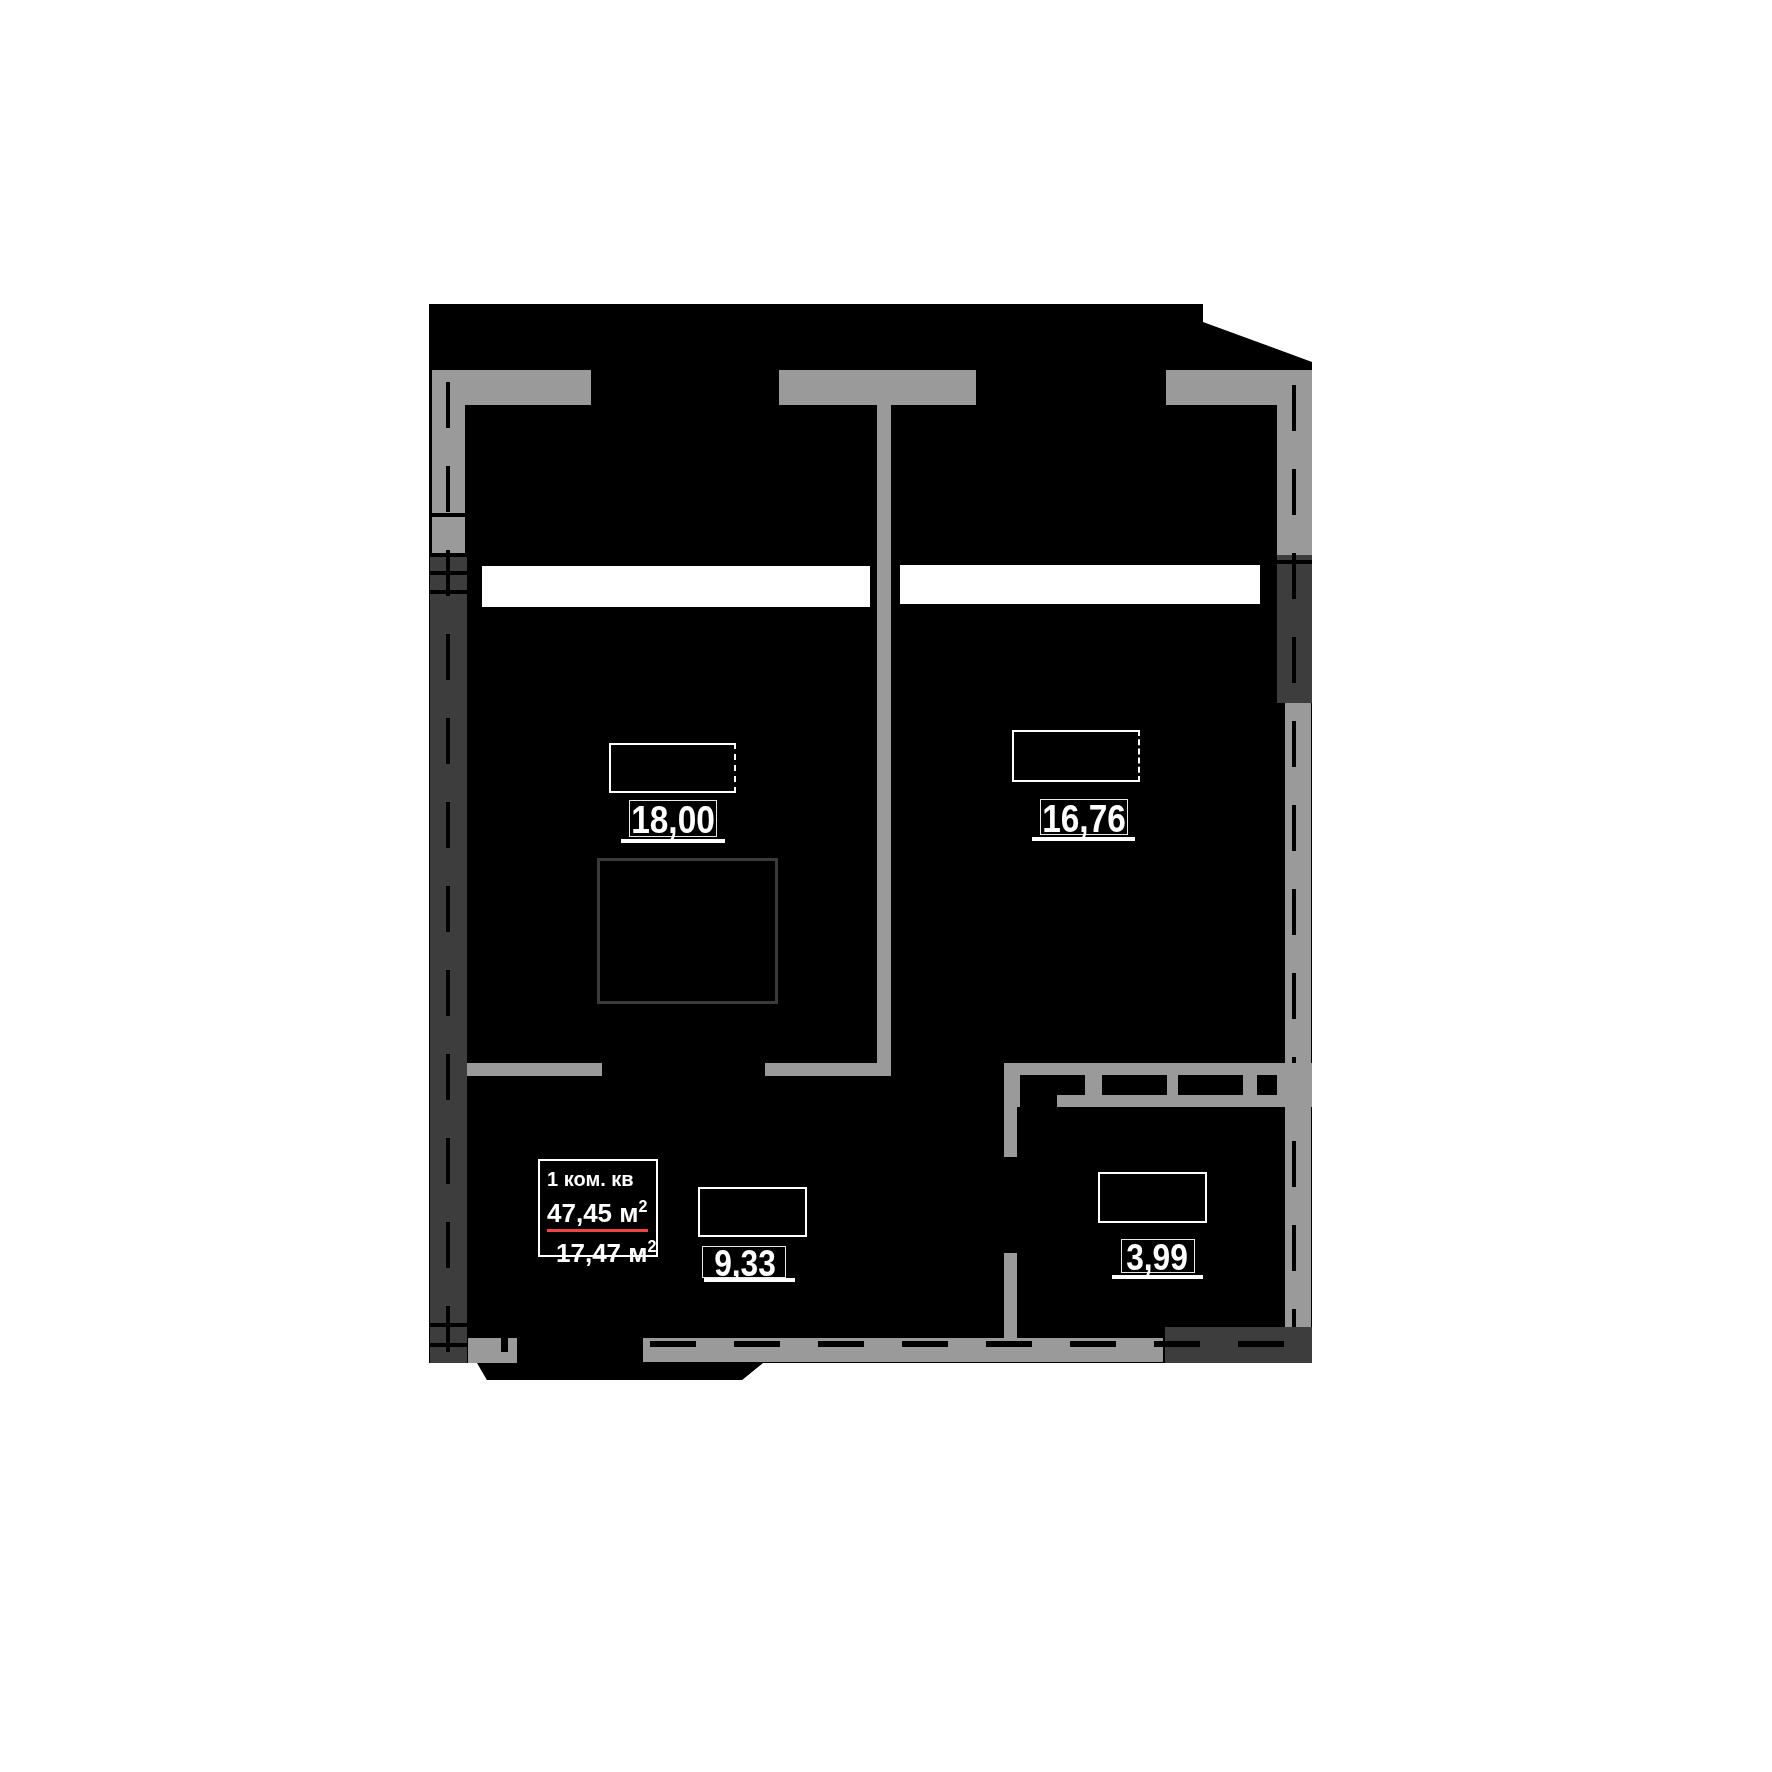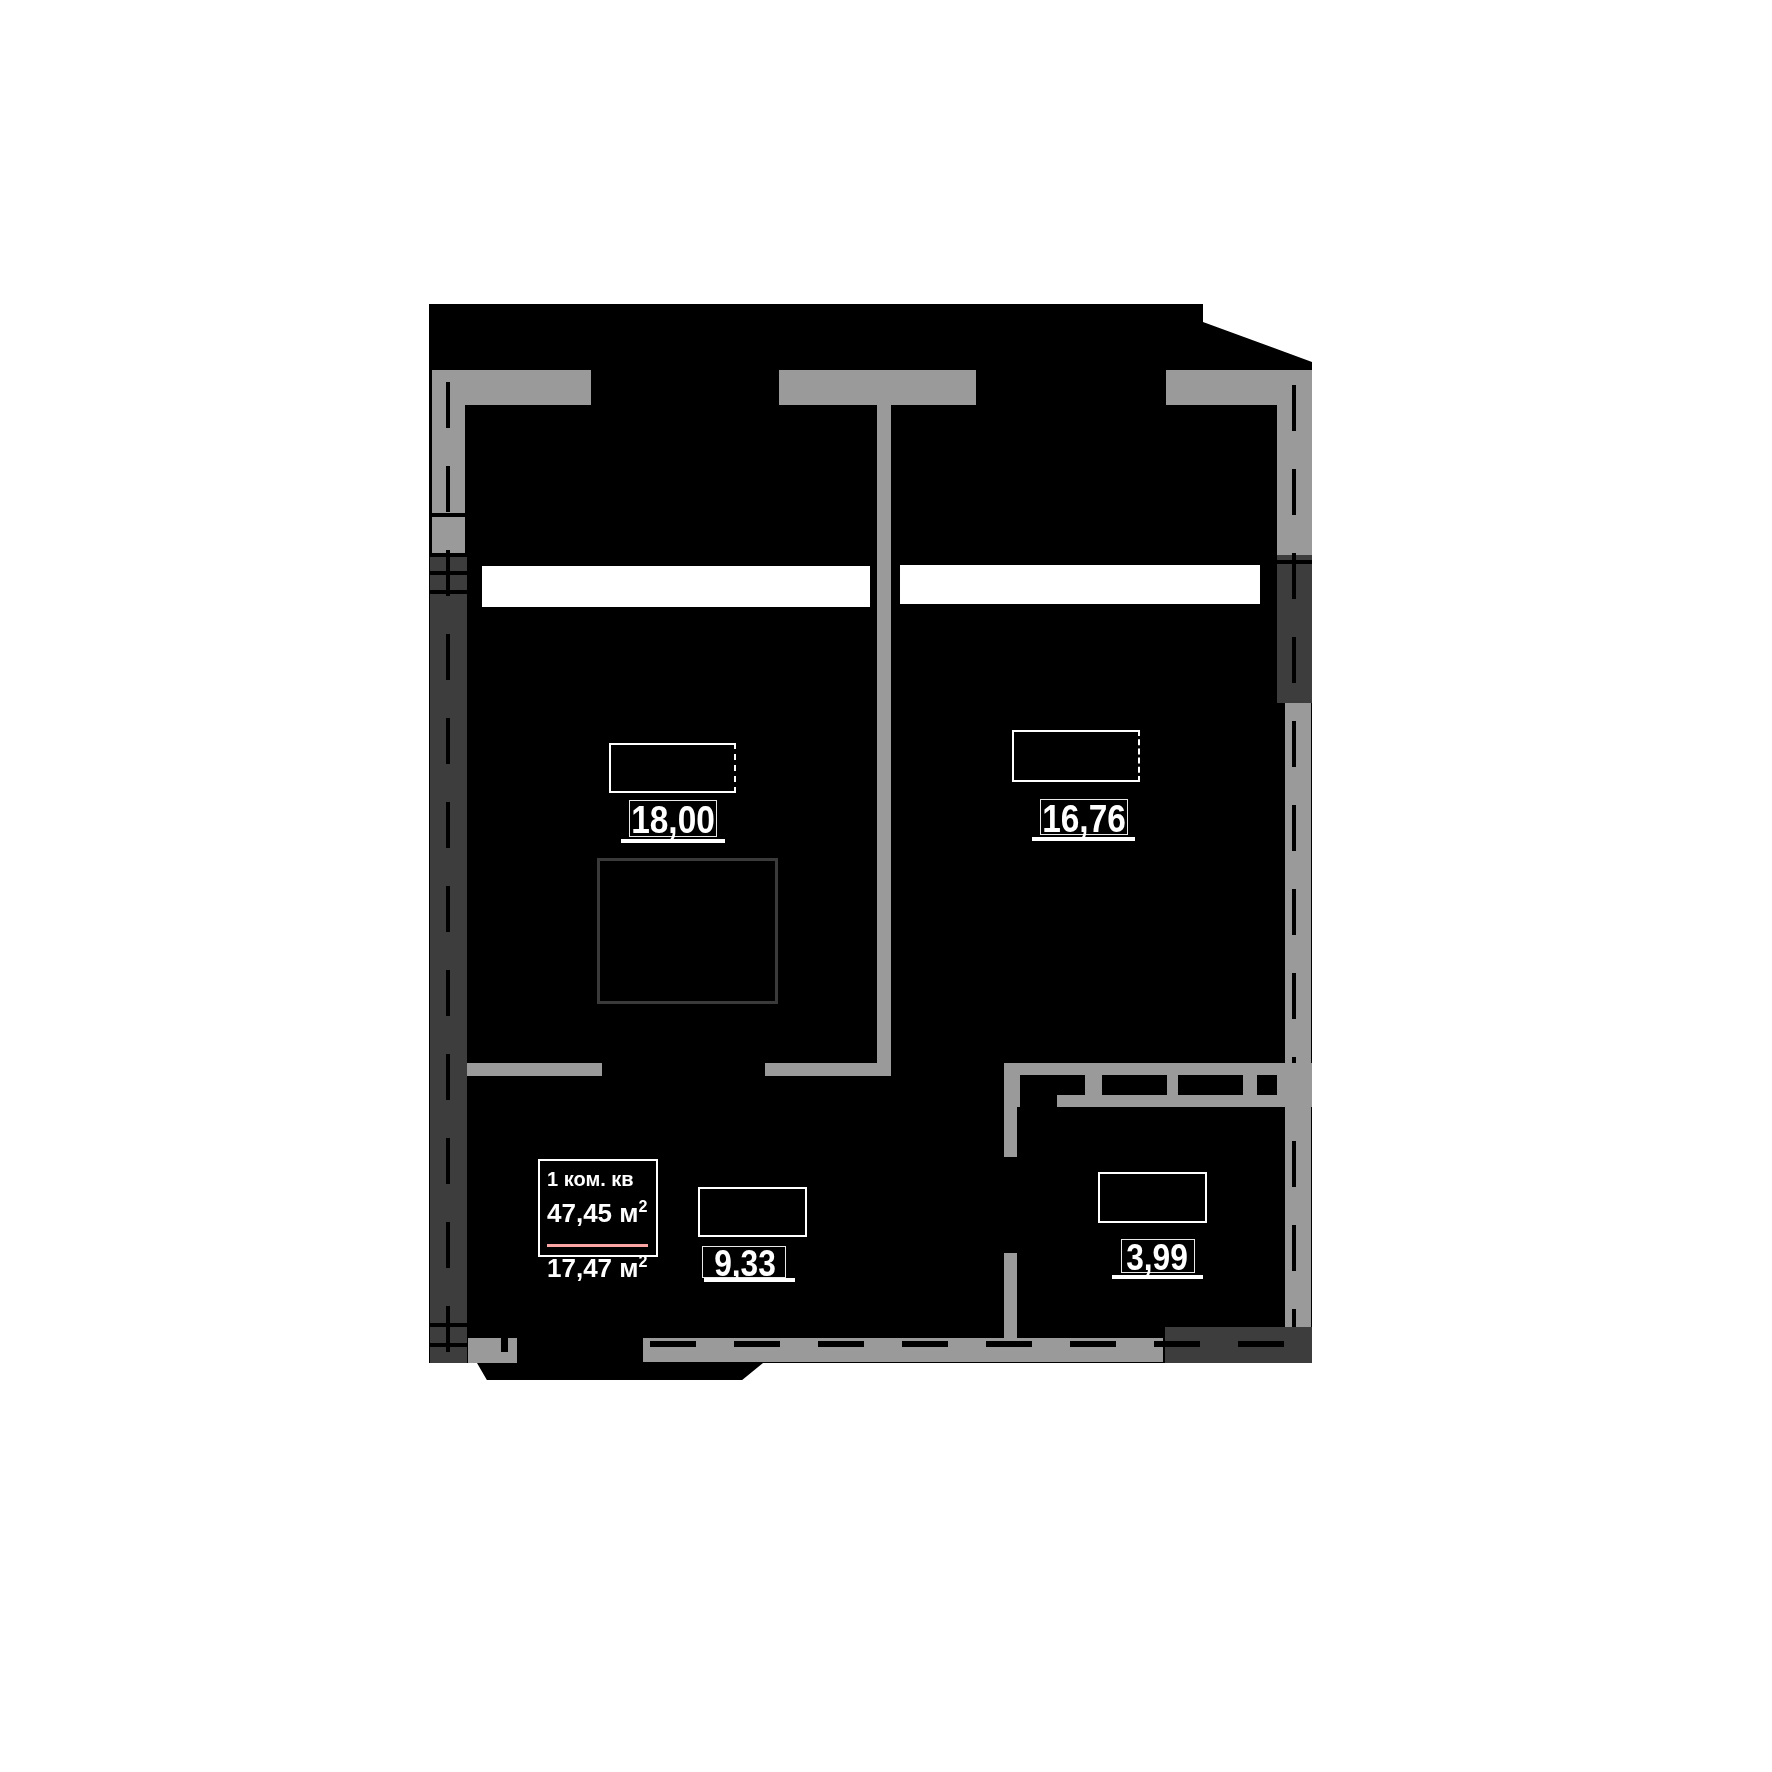--- a/index.html
+++ b/index.html
@@ -17,21 +17,21 @@
   .furn-dash{border-right-style:dashed;}
   .sq{border:3px solid #3a3a3a;background:transparent;}
   .lblbox{border:1px solid #e8e8e8;background:transparent;}
   .rmlabel{color:#ffffff;font-weight:bold;font-size:38px;line-height:38px;white-space:nowrap;
            text-align:center;transform:scaleX(.88);transform-origin:center;}
   .rmlabel.small{font-size:36px;line-height:36px;}
   .ul{height:4px;background:#ffffff;}
   #info-box{border:2px solid #ffffff;color:#ffffff;font-weight:bold;padding:6px 0 0 7px;}
   #info-box .l1{font-size:20px;line-height:25px;white-space:nowrap;}
   #info-box .l2{font-size:26px;line-height:29px;white-space:nowrap;display:inline-block;
-                border-bottom:3px solid #fca5a5;padding-bottom:16px;}
+                border-bottom:3px solid #ef4444;padding-bottom:1px;}
   #info-box .l3{font-size:26px;line-height:29px;white-space:nowrap;}
   sup{font-size:0.62em;}
 </style>
 </head>
 <body>
 
 <div id="stage">
 
   <div class="blk" style="left:0;top:0;width:1772px;height:1772px;
               clip-path:polygon(429px 304px,1203px 304px,1203px 322px,1312px 362px,1312px 1363px,763px 1363px,687px 1425px,513px 1425px,477px 1363px,429px 1363px);">
@@ -100,16 +100,16 @@
 
   <div class="lblbox" style="left:1121px;top:1239px;width:74px;height:34px;"></div>
   <div class="rmlabel small" style="left:1116px;top:1240px;width:82px;">3,99</div>
   <div class="ul" style="left:1112px;top:1275px;width:91px;"></div>
 
   <div id="info-box" style="left:538px;top:1159px;width:120px;height:98px;">
     <div class="l1" style="position:static;">1 ком. кв</div>
     <div style="position:static;">
       <span class="l2"><span>47,45</span><span> м</span><sup>2</sup></span>
     </div>
-    <div class="l3" style="position:static;"><span>17,47</span><span> м</span><sup>2</sup></div>
+    <div class="l3" style="position:static;margin-left:9px;"><span>17,47</span><span> м</span><sup>2</sup></div>
   </div>
 
 </div>
 
 </body></html>

